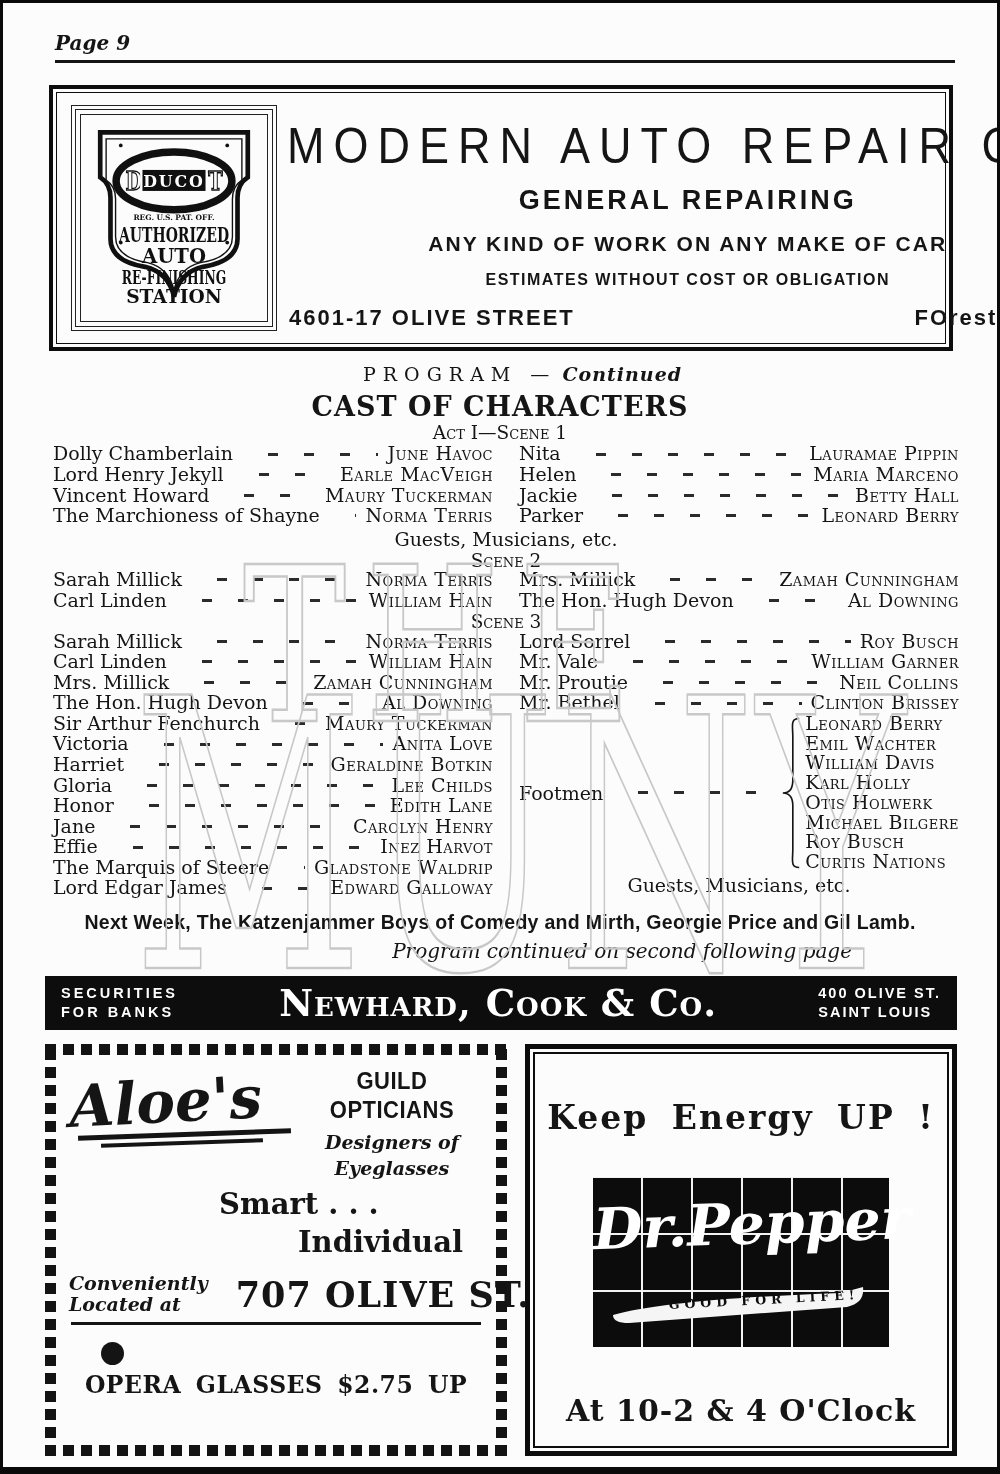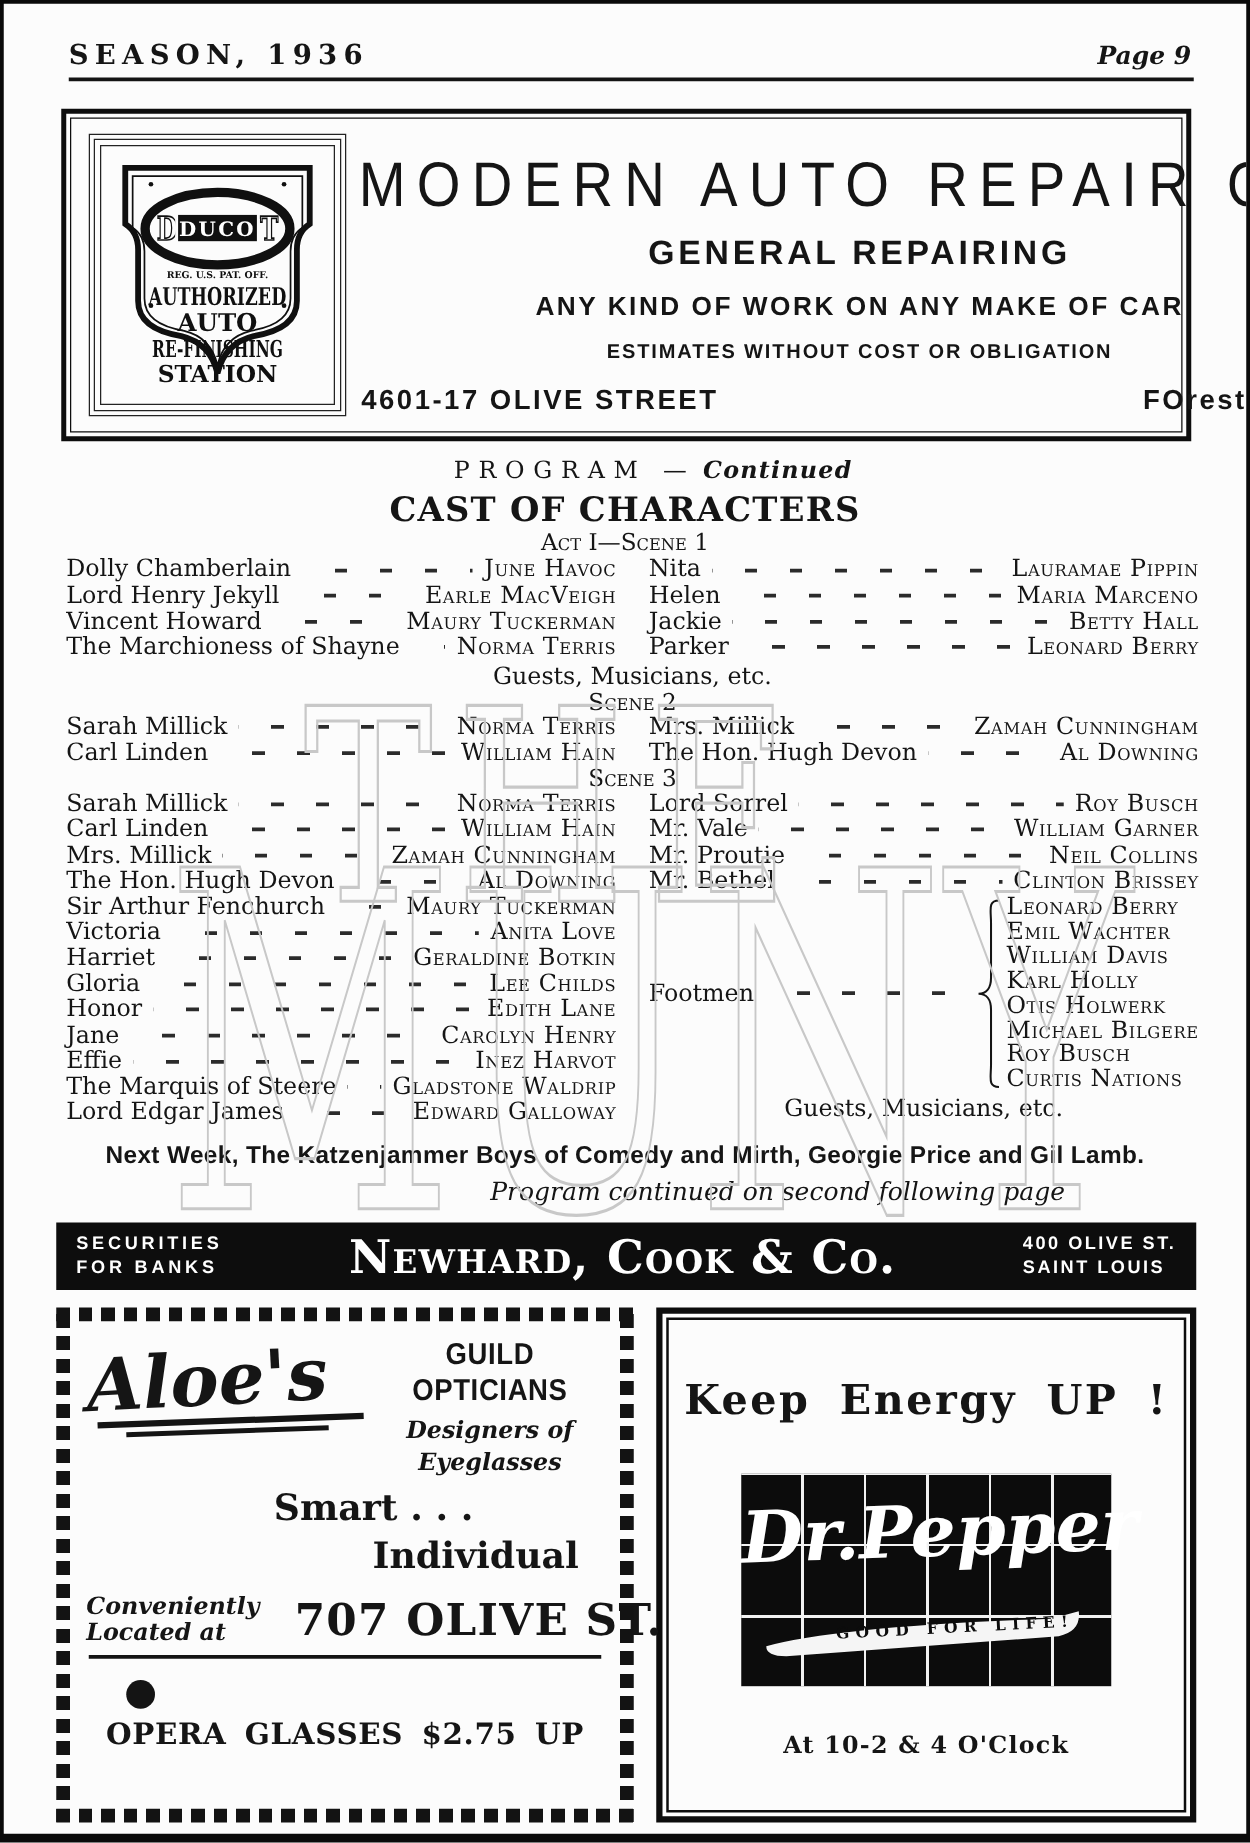--- a/index.html
+++ b/index.html
@@ -87,37 +87,36 @@
   .opera{text-align:center;font-weight:700;font-size:23.5px;letter-spacing:0.5px;word-spacing:6px;margin-top:6px;}
   
   .dp{flex:1;border:5px solid #0c0c0c;padding:3px;box-sizing:border-box;background:#fcfcfc;}
   .dp-in{border:2px solid #0c0c0c;height:100%;box-sizing:border-box;display:flex;flex-direction:column;align-items:center;}
   .dp-head{font-weight:700;font-size:33px;letter-spacing:2px;word-spacing:10px;margin-top:44px;white-space:nowrap;}
   .dp-panel{margin-top:40px;width:296px;height:170px;background:#0c0c0c;position:relative;
     background-image:repeating-linear-gradient(90deg,transparent 0 48px,#f2f2f2 48px 50px),
                      repeating-linear-gradient(0deg,transparent 0 55px,#f2f2f2 55px 57px);}
   .dp-logo{position:absolute;top:18px;left:0;right:0;text-align:center;color:#fff;font-style:italic;font-weight:700;font-size:57px;white-space:nowrap;transform:rotate(-2deg);line-height:1;}
   .dp-swoosh{position:absolute;left:18px;bottom:22px;}
-  .dp-times{margin-top:36px;font-weight:700;font-size:19px;letter-spacing:1px;white-space:nowrap;}
+  .dp-times{margin-top:46px;font-weight:700;font-size:30px;letter-spacing:1px;white-space:nowrap;}
 
   
   .wm{position:absolute;z-index:40;pointer-events:none;color:transparent;
       -webkit-text-stroke:2.5px #c8c8c8;font-family:"DejaVu Serif",serif;line-height:1;font-weight:400;}
   .wm-the{top:536px;left:240px;font-size:215px;letter-spacing:26px;transform:scaleX(0.72);transform-origin:left top;}
   .wm-muny{top:648px;left:130px;font-size:375px;letter-spacing:4px;transform:scaleX(0.60);transform-origin:left top;}
 
   svg text{font-family:"DejaVu Serif",serif;}
 </style>
 </head>
 <body>
 
 <div class="page">
 
   <div class="hdr">
-    <span class="season">SEASON, 1936</span>
     <span class="pageno">Page 9</span>
   </div>
   <div class="hdr-rule"></div>
 
   <div class="ad-outer">
     <div class="ad-inner">
       <div class="logo-panel">
         <div class="logo-panel-2">
             <div class="logo-panel-3">
           <svg width="186" height="198" viewBox="0 0 186 212">

